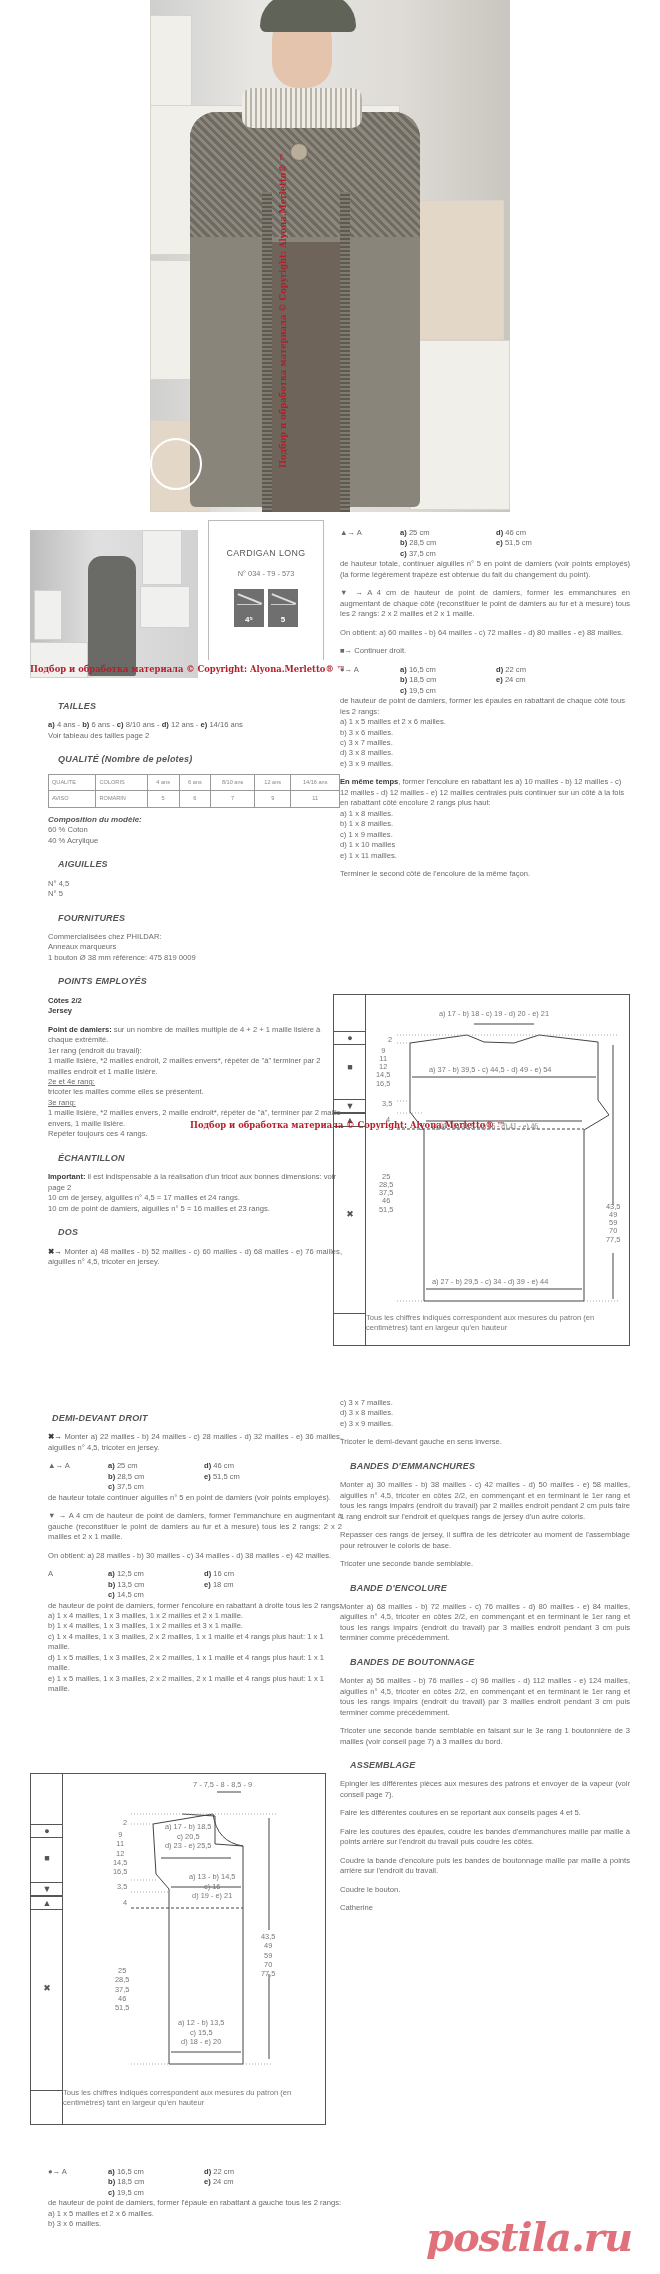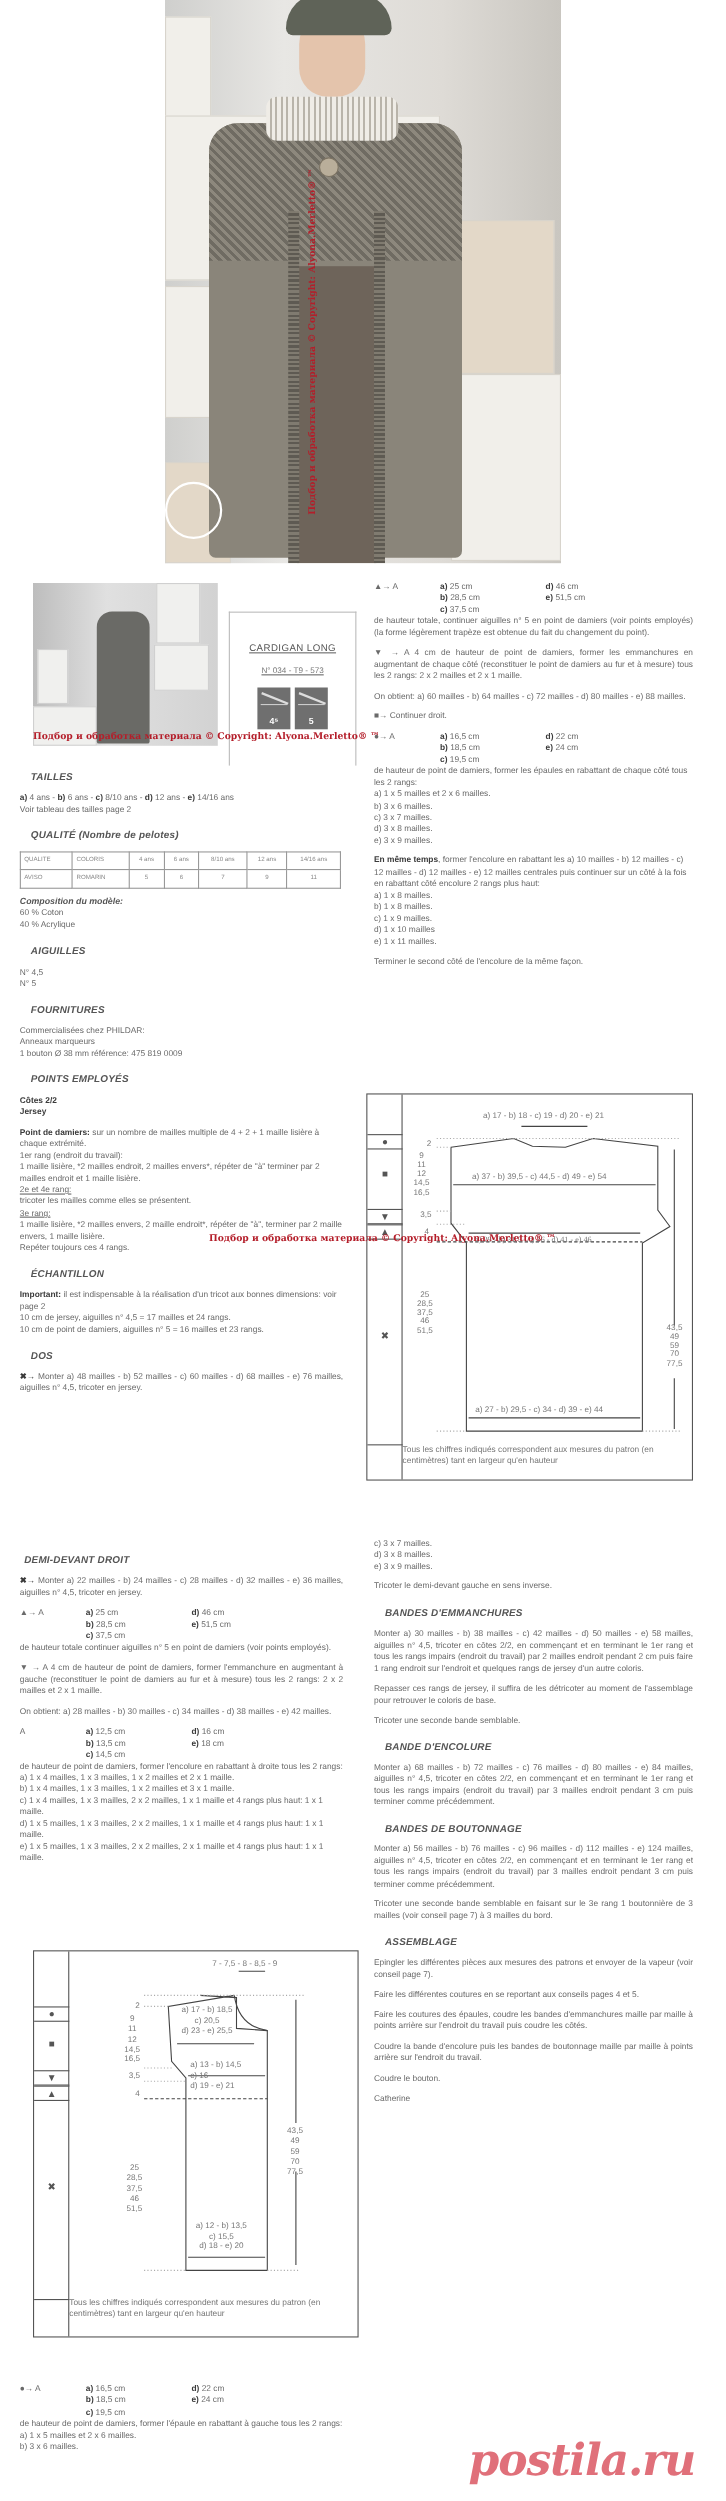--- a/index.html
+++ b/index.html
@@ -20,30 +20,30 @@
   .head { position: absolute; left: 122px; top: 10px; width: 60px; height: 78px; background: #e4c4ac; border-radius: 30px 30px 26px 26px; }
   .cap { position: absolute; left: 110px; top: -6px; width: 96px; height: 38px; background: #5f6358; border-radius: 40px 40px 8px 8px; }
   .scarf { position: absolute; left: 92px; top: 88px; width: 120px; height: 40px; background: repeating-linear-gradient(90deg,#efece6 0 3px,#b9b4aa 3px 5px); border-radius: 10px; }
   .button-c { position: absolute; left: 140px; top: 143px; width: 18px; height: 18px; border-radius: 50%; background: #b9ae9a; border: 1px solid #7b7262; }
   .vwm { position: absolute; left: 120px; top: 140px; transform: rotate(-90deg); transform-origin: left top; }
   .ring { position: absolute; left: 0; top: 438px; width: 52px; height: 52px; border-radius: 50%; border: 2px solid #fff; }
   
   .thumb { left: 30px; top: 530px; width: 168px; height: 148px; background: linear-gradient(90deg,#bdbdbd,#e0e0e0 40%,#d2d2d2); overflow: hidden; }
   .thumb .fig { position: absolute; left: 58px; top: 26px; width: 48px; height: 120px; background: #6a6a66; border-radius: 14px 14px 2px 2px; }
   .thumb .tb { position: absolute; background: #f0f0ee; border: 1px solid #d0d0d0; }
-  .card { left: 208px; top: 556px; width: 116px; height: 140px; border: 1px solid #bbb; border-bottom: none; text-align: center; text-decoration: underline; }
+  .card { left: 208px; top: 520px; width: 116px; height: 140px; border: 1px solid #bbb; border-bottom: none; text-align: center; }
   .card .t { margin-top: 26px; font-size: 8.8px; color: #555; letter-spacing: .4px; }
   .card .n { margin-top: 10px; font-size: 7.4px; color: #777; }
   .needles { display: flex; justify-content: center; gap: 4px; margin-top: 10px; }
   .needle { width: 30px; height: 38px; background: #6f6f6f; color: #fff; position: relative; font-size: 8px; font-weight: bold; }
   .needle span { position: absolute; bottom: 2px; left: 0; right: 0; text-align: center; }
   .needle::before { content: ""; position: absolute; left: 3px; top: 9px; width: 26px; height: 1.5px; background: #ddd; transform: rotate(22deg); }
   .needle::after { content: ""; position: absolute; left: 3px; top: 15px; width: 24px; height: 1px; background: #ccc; }
   
-  .colL { left: 18px; width: 294px; }
+  .colL { left: 48px; width: 294px; }
   .colR { left: 340px; width: 290px; }
   table.q { border-collapse: collapse; width: 292px; margin: 2px 0 6px 0; font-size: 5.6px; color: #888; }
   table.q td { border: 1px solid #999; padding: 4px 3px; text-align: center; }
   table.q td:nth-child(1), table.q td:nth-child(2) { text-align: left; }
   .sz { display: grid; grid-template-columns: 60px 96px 110px; }
   .sz .c2 { grid-column: 2; }
   ul.list { list-style: none; margin-bottom: 8px; }
   .u { text-decoration: underline; }
   
   .diag { border: 1px solid #555; }
@@ -320,21 +320,21 @@
     <line x1="140" y1="278" x2="210" y2="278" stroke="#444"></line>
     <line x1="238" y1="44" x2="238" y2="156" stroke="#444"></line>
     <line x1="238" y1="200" x2="238" y2="285" stroke="#444"></line>
   </svg>
   <div class="abs dl" style="left:162px;top:6px;">7 - 7,5 - 8 - 8,5 - 9</div>
   <div class="abs dl" style="left:134px;top:48px;text-align:center;line-height:1.3;">
     <div>a) 17 - b) 18,5</div>
       <div>c) 20,5</div>
       <div>d) 23 - e) 25,5</div>
   </div>
-  <div class="abs dl" style="left:142px;top:98px;line-height:1.3;">
+  <div class="abs dl" style="left:158px;top:98px;text-align:center;line-height:1.3;">
     <div>a) 13 - b) 14,5</div>
       <div>c) 16</div>
       <div>d) 19 - e) 21</div>
   </div>
   <div class="abs dl" style="left:147px;top:244px;text-align:center;line-height:1.3;">
     <div>a) 12 - b) 13,5</div>
       <div>c) 15,5</div>
       <div>d) 18 - e) 20</div>
   </div>
   <div class="abs dl" style="left:92px;top:44px;">2</div>

